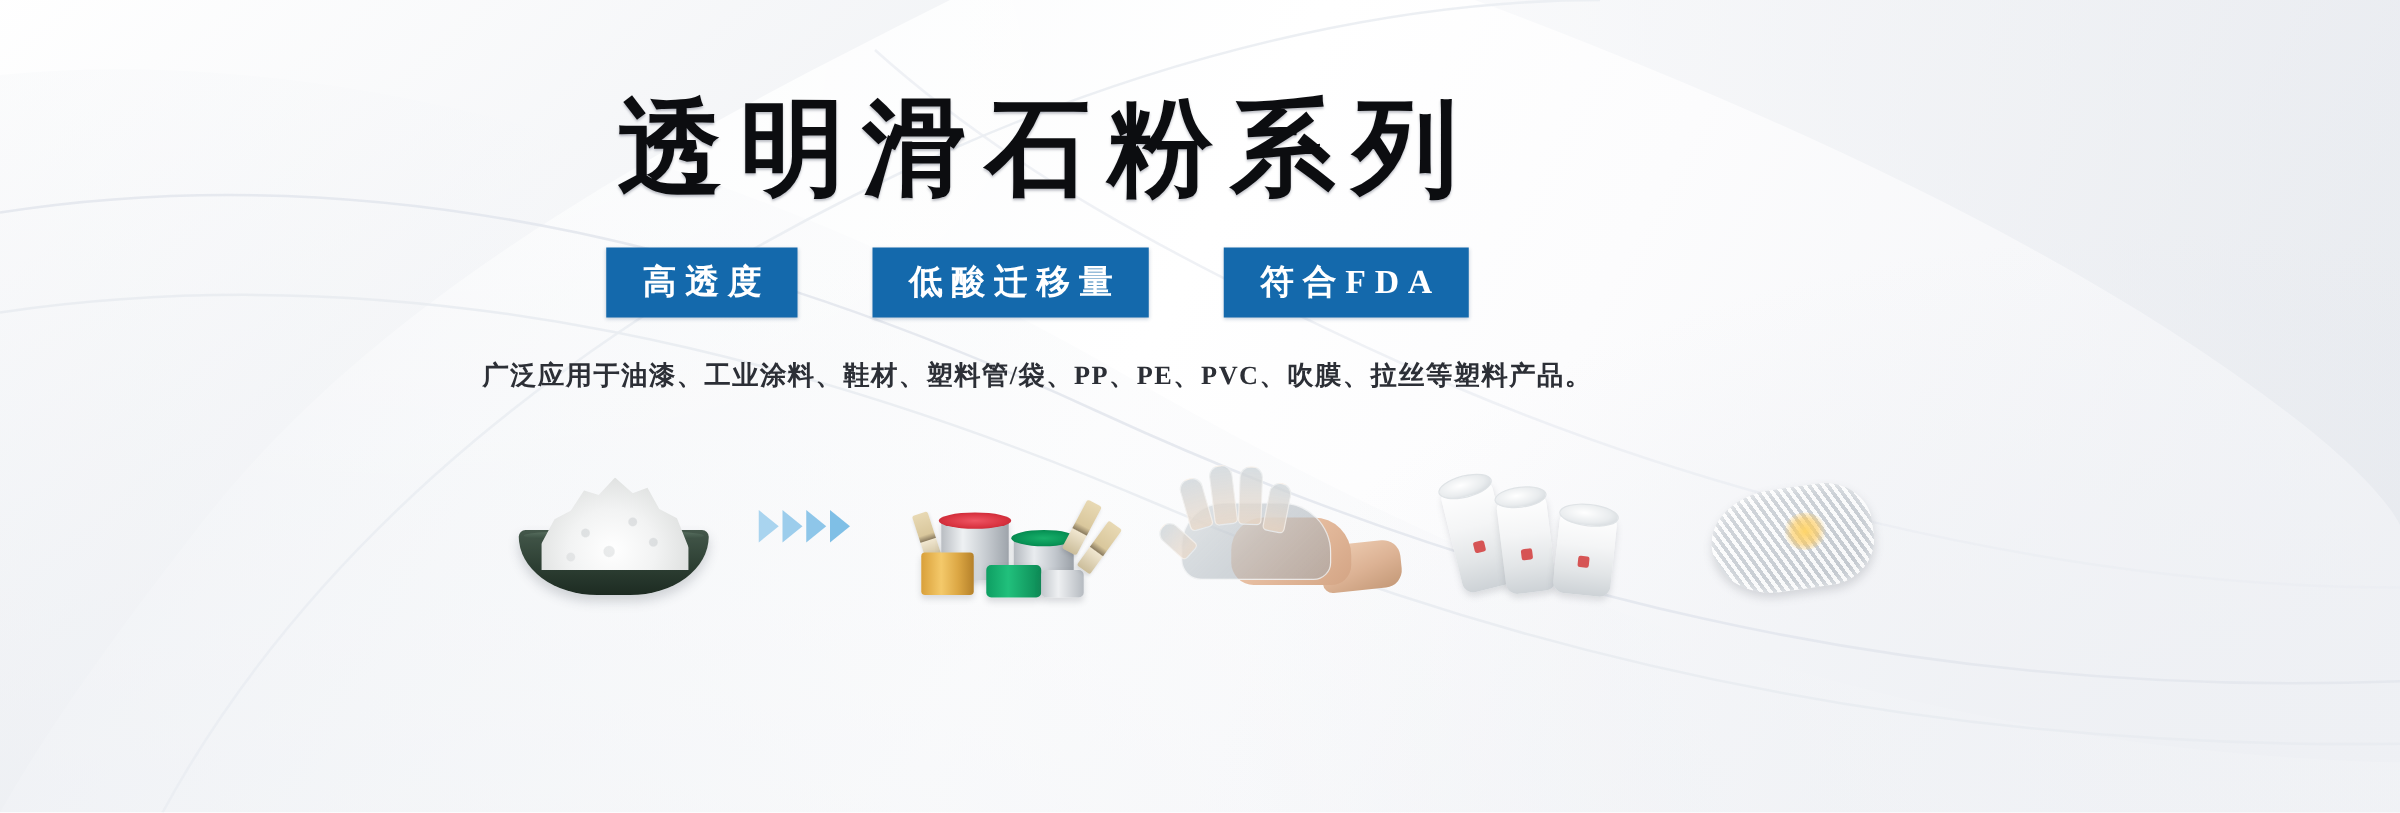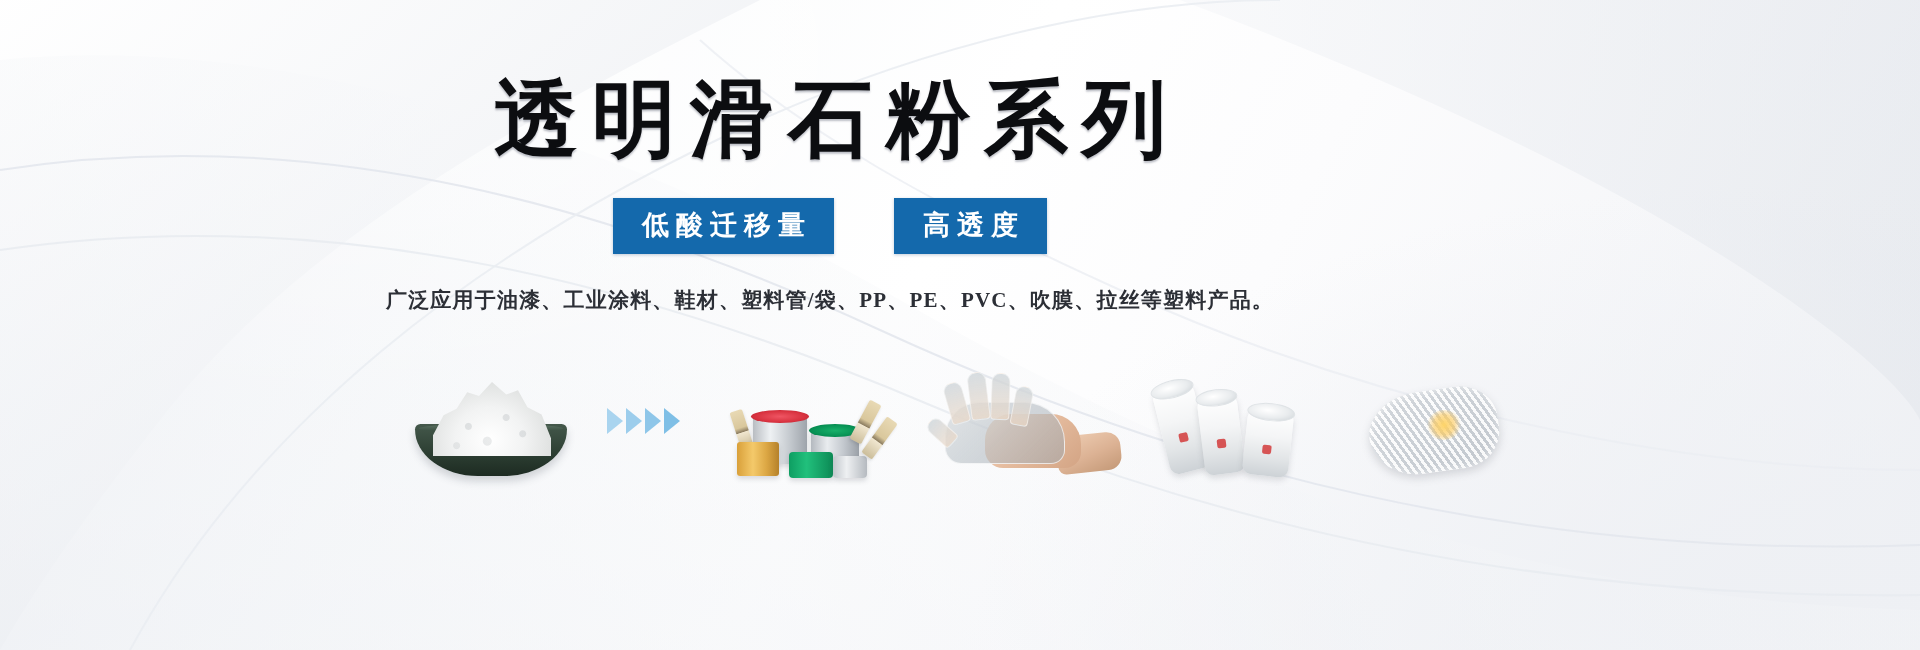--- a/index.html
+++ b/index.html
@@ -197,22 +197,23 @@
     <path d="M0,250 C340,200 660,290 930,405 C1230,533 1560,600 1920,595" fill="none" stroke="#e8ebf0" stroke-width="2" opacity="0.85"></path>
     <path d="M130,650 C250,430 470,250 760,120 C960,32 1140,0 1280,0" fill="none" stroke="#eaedf2" stroke-width="2" opacity="0.9"></path>
     <path d="M1920,470 C1640,470 1340,390 1120,290 C930,204 800,130 700,40" fill="none" stroke="#ebeef2" stroke-width="2" opacity="0.8"></path>
   </svg>
 
   <div class="center-col">
 
     <div id="title">透明滑石粉系列</div>
 
     <div id="badges">
+      <div class="badge">高透度</div>
       <div class="badge">低酸迁移量</div>
-      <div class="badge">高透度</div>
+      <div class="badge">符合FDA</div>
     </div>
 
     <div id="subtitle">广泛应用于油漆、工业涂料、鞋材、塑料管/袋、PP、PE、PVC、吹膜、拉丝等塑料产品。</div>
   </div>
 
   <div id="products">
 
     <div class="prod" id="p-powder">
       <div class="bowl"></div>
       <div class="heap"></div>

